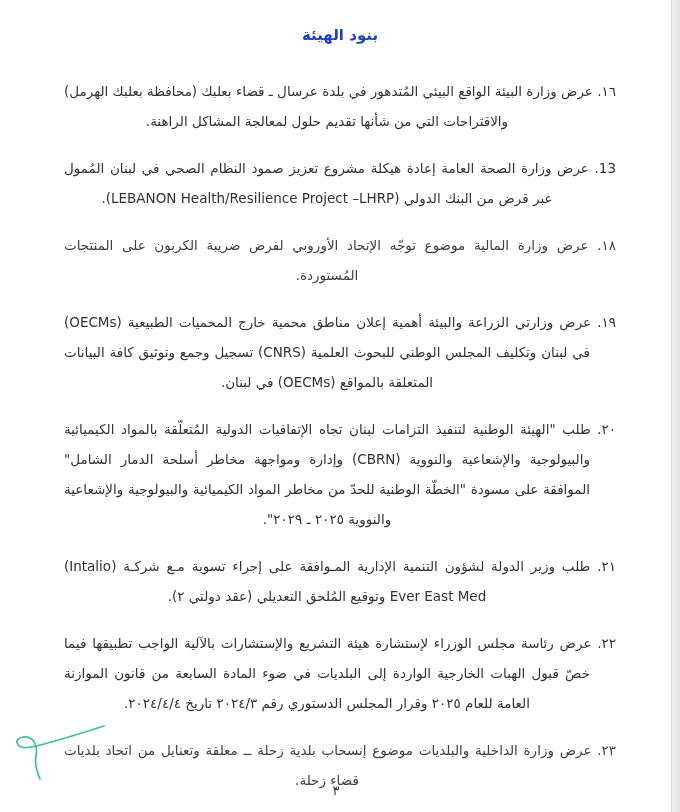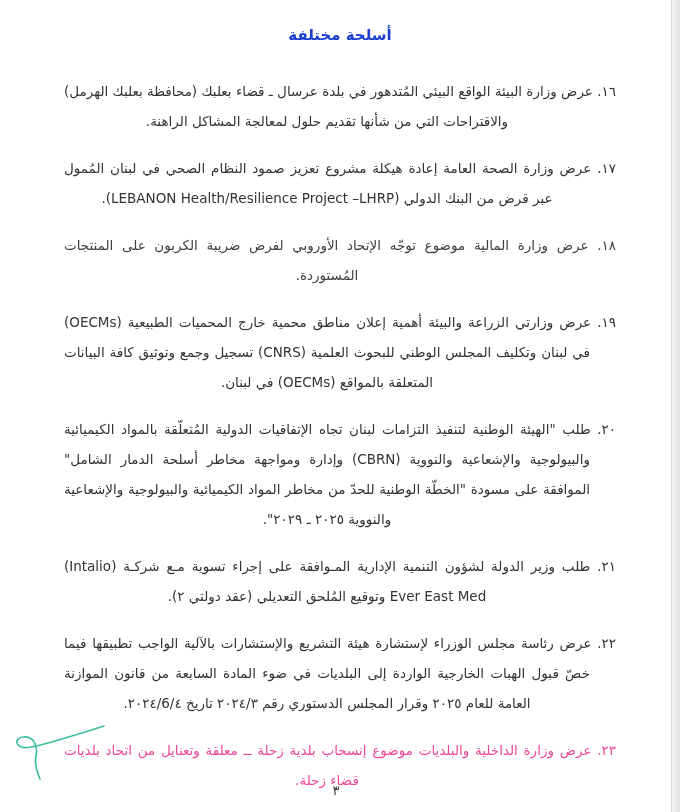--- a/index.html
+++ b/index.html
@@ -61,31 +61,31 @@
     bottom: 32px;
     width: 100px;
     height: 58px;
   }
 </style>
 </head>
 <body>
 
 <div class="scan-edge"></div>
 
-<h1 class="heading" style="color: rgb(28, 63, 210);">أسلحة مختلفة</h1>
+<h1 class="heading" style="color: rgb(28, 63, 210);">بنود الهيئة</h1>
 
 <div class="list">
     <p class="item" dir="rtl" style="color: rgb(51, 51, 51);">١٦. عرض وزارة البيئة الواقع البيئي المُتدهور في بلدة عرسال ـ قضاء بعلبك (محافظة بعلبك الهرمل) والاقتراحات التي من شأنها تقديم حلول لمعالجة المشاكل الراهنة.</p>
-    <p class="item" dir="rtl" style="color: rgb(51, 51, 51);">١٧. عرض وزارة الصحة العامة إعادة هيكلة مشروع تعزيز صمود النظام الصحي في لبنان المُمول عبر قرض من البنك الدولي ‪(LEBANON Health/Resilience Project –LHRP)‬.</p>
+    <p class="item" dir="rtl" style="color: rgb(51, 51, 51);">13. عرض وزارة الصحة العامة إعادة هيكلة مشروع تعزيز صمود النظام الصحي في لبنان المُمول عبر قرض من البنك الدولي ‪(LEBANON Health/Resilience Project –LHRP)‬.</p>
     <p class="item" dir="rtl" style="color: #404040;">١٨. عرض وزارة المالية موضوع توجّه الإتحاد الأوروبي لفرض ضريبة الكربون على المنتجات المُستوردة.</p>
     <p class="item" dir="rtl" style="color: rgb(51, 51, 51);">١٩. عرض وزارتي الزراعة والبيئة أهمية إعلان مناطق محمية خارج المحميات الطبيعية ‪(OECMs)‬ في لبنان وتكليف المجلس الوطني للبحوث العلمية ‪(CNRS)‬ تسجيل وجمع وتوثيق كافة البيانات المتعلقة بالمواقع ‪(OECMs)‬ في لبنان.</p>
     <p class="item" dir="rtl" style="color: rgb(51, 51, 51);">٢٠. طلب "الهيئة الوطنية لتنفيذ التزامات لبنان تجاه الإتفاقيات الدولية المُتعلّقة بالمواد الكيميائية والبيولوجية والإشعاعية والنووية ‪(CBRN)‬ وإدارة ومواجهة مخاطر أسلحة الدمار الشامل" الموافقة على مسودة "الخطّة الوطنية للحدّ من مخاطر المواد الكيميائية والبيولوجية والإشعاعية والنووية ٢٠٢٥ ـ ٢٠٢٩".</p>
     <p class="item" dir="rtl" style="color: rgb(51, 51, 51);">٢١. طلب وزير الدولة لشؤون التنمية الإدارية المـوافقة على إجراء تسوية مـع شركـة ‪(Intalio) Ever East Med‬ وتوقيع المُلحق التعديلي (عقد دولتي ٢).</p>
-    <p class="item" dir="rtl" style="color: rgb(51, 51, 51);">٢٢. عرض رئاسة مجلس الوزراء لإستشارة هيئة التشريع والإستشارات بالآلية الواجب تطبيقها فيما خصّ قبول الهبات الخارجية الواردة إلى البلديات في ضوء المادة السابعة من قانون الموازنة العامة للعام ٢٠٢٥ وقرار المجلس الدستوري رقم ٢٠٢٤/٣ تاريخ ٢٠٢٤/6/٤.</p>
-    <p class="item" dir="rtl" style="color: #ec4899;">٢٣. عرض وزارة الداخلية والبلديات موضوع إنسحاب بلدية زحلة ــ معلقة وتعنايل من اتحاد بلديات قضاء زحلة.</p>
+    <p class="item" dir="rtl" style="color: rgb(51, 51, 51);">٢٢. عرض رئاسة مجلس الوزراء لإستشارة هيئة التشريع والإستشارات بالآلية الواجب تطبيقها فيما خصّ قبول الهبات الخارجية الواردة إلى البلديات في ضوء المادة السابعة من قانون الموازنة العامة للعام ٢٠٢٥ وقرار المجلس الدستوري رقم ٢٠٢٤/٣ تاريخ ٢٠٢٤/٤/٤.</p>
+    <p class="item" dir="rtl" style="color: #404040;">٢٣. عرض وزارة الداخلية والبلديات موضوع إنسحاب بلدية زحلة ــ معلقة وتعنايل من اتحاد بلديات قضاء زحلة.</p>
   </div>
 
 <div class="signature">
   <svg width="100" height="58" viewBox="0 0 100 58" xmlns="http://www.w3.org/2000/svg">
     <path id="sig-path" d="M98 4 C 66 14, 38 23, 25 25 C 9 28, 7 16, 17 15 C 28 14, 32 24, 30 34 C 28.5 42, 31 50, 34 57" fill="none" stroke="#3fbfa0" stroke-width="1.7" stroke-linecap="round"></path>
   </svg>
 </div>
 
 <div class="page-num">٣</div>
 

